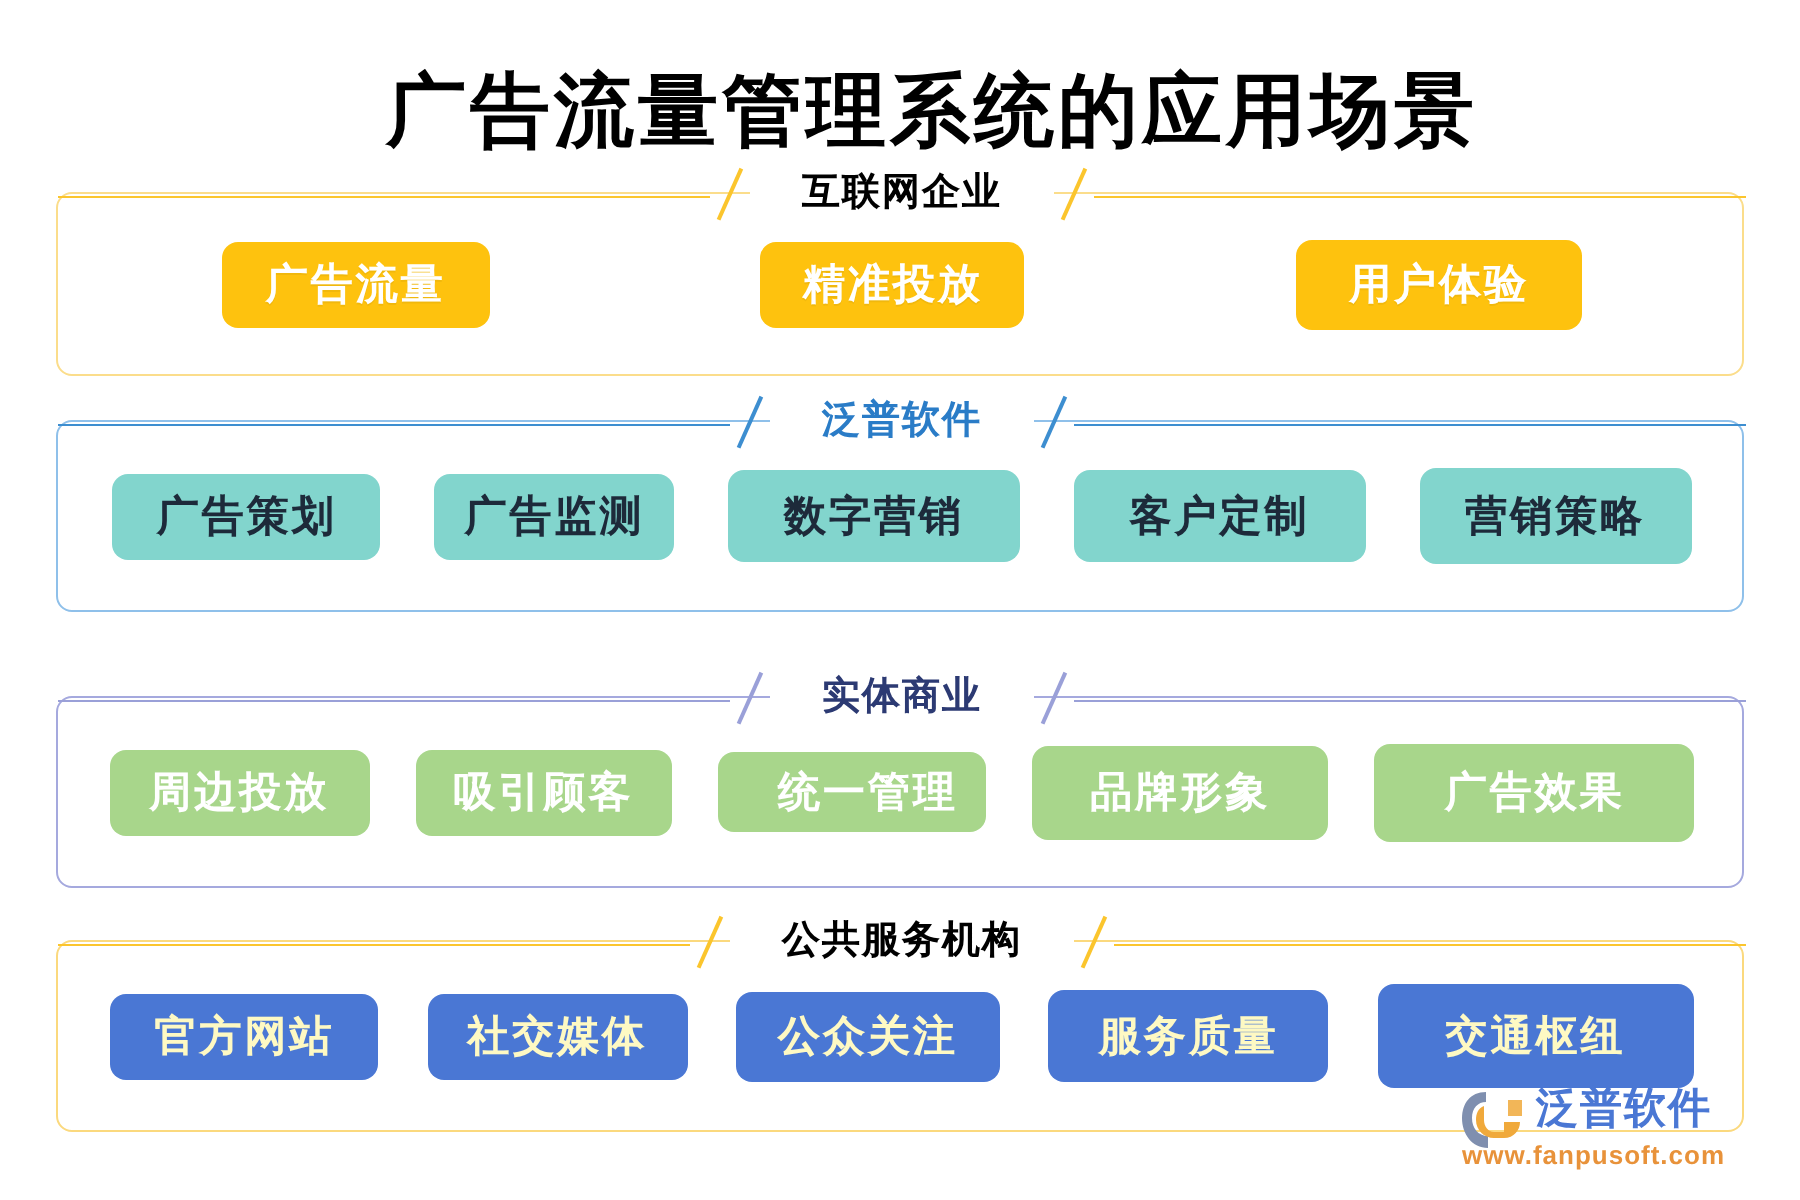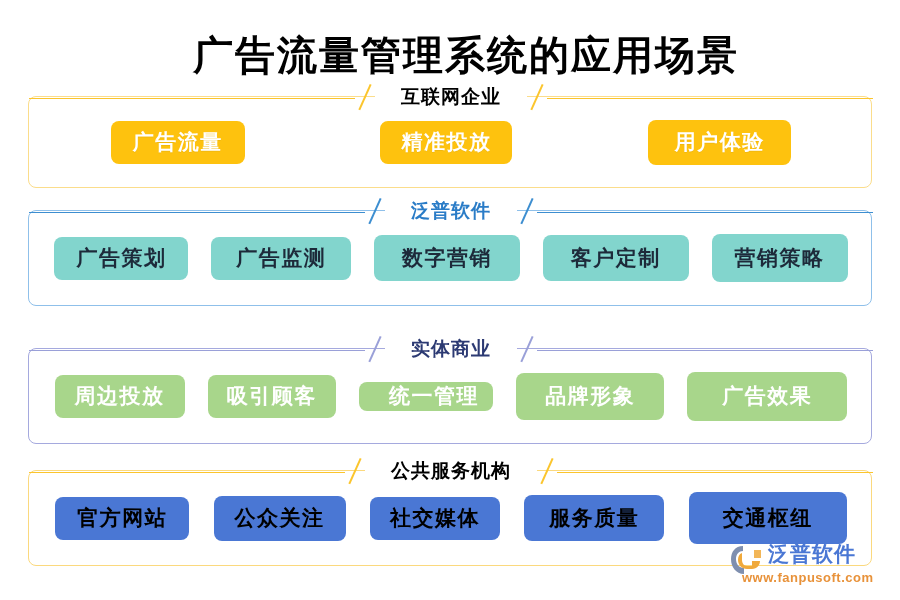--- a/index.html
+++ b/index.html
@@ -162,21 +162,21 @@
 
   
   .pill-green {
     background: #a8d68b;
     color: #ffffff;
   }
 
   
   .pill-blue {
     background: #4a77d4;
-    color: #000000;
+    color: #fef9c3;
   }
 
   
   .logo {
     position: absolute;
     right: 18px;
     bottom: 12px;
     width: 160px;
     height: 48px;
   }
@@ -192,21 +192,21 @@
     left: 46px;
     top: 0px;
     font-size: 21px;
     font-weight: bold;
     color: #4a77d4;
     letter-spacing: 1px;
     white-space: nowrap;
   }
   .logo-url {
     position: absolute;
-    left: 20px;
+    left: 9px;
     top: 30px;
     font-size: 13px;
     font-weight: bold;
     color: #e8923a;
     letter-spacing: 0.5px;
     white-space: nowrap;
     font-family: "Liberation Sans", sans-serif;
   }
 </style>
 </head>
@@ -234,56 +234,56 @@
   <div class="section section-2 theme-blue">
     <div class="section-head">
       <span class="head-line"></span>
       <span class="head-slash"></span>
       <span class="head-title">泛普软件</span>
       <span class="head-slash"></span>
       <span class="head-line"></span>
     </div>
     <div class="pill-row">
       <div class="pill pill-teal" style="width:134px;height:43px;">广告策划</div>
-      <div class="pill pill-teal" style="width:140px;height:43px;">广告监测</div>
+      <div class="pill pill-teal" style="width:120px;height:43px;">广告监测</div>
       <div class="pill pill-teal" style="width:146px;height:46px;">数字营销</div>
       <div class="pill pill-teal" style="width:146px;height:46px;">客户定制</div>
       <div class="pill pill-teal" style="width:136px;height:48px;">营销策略</div>
     </div>
   </div>
 
   <div class="section section-3 theme-peri">
     <div class="section-head">
       <span class="head-line"></span>
       <span class="head-slash"></span>
       <span class="head-title">实体商业</span>
       <span class="head-slash"></span>
       <span class="head-line"></span>
     </div>
     <div class="pill-row">
       <div class="pill pill-green" style="width:130px;height:43px;font-family:Liberation Mono, monospace;">周边投放</div>
       <div class="pill pill-green" style="width:128px;height:43px;">吸引顾客</div>
-      <div class="pill pill-green" style="width:134px;height:29px;padding-left:16px;">统一管理</div>
+      <div class="pill pill-green" style="width:134px;height:40px;padding-left:16px;">统一管理</div>
       <div class="pill pill-green" style="width:148px;height:47px;">品牌形象</div>
       <div class="pill pill-green" style="width:160px;height:49px;">广告效果</div>
     </div>
   </div>
 
   <div class="section section-4 theme-amber">
     <div class="section-head">
       <span class="head-line"></span>
       <span class="head-slash"></span>
       <span class="head-title">公共服务机构</span>
       <span class="head-slash"></span>
       <span class="head-line"></span>
     </div>
     <div class="pill-row">
       <div class="pill pill-blue" style="width:134px;height:43px;">官方网站</div>
+      <div class="pill pill-blue" style="width:130px;height:43px;">社交媒体</div>
       <div class="pill pill-blue" style="width:132px;height:45px;">公众关注</div>
-      <div class="pill pill-blue" style="width:130px;height:43px;">社交媒体</div>
       <div class="pill pill-blue" style="width:140px;height:46px;">服务质量</div>
       <div class="pill pill-blue" style="width:158px;height:52px;">交通枢纽</div>
     </div>
   </div>
 
   <div class="logo">
     <span class="logo-mark">
       <svg width="36" height="32" viewBox="0 0 36 32" xmlns="http://www.w3.org/2000/svg">
         <path d="M13 2 C5 2 1 8 1 15 C1 23 6 30 14 30 L14 24 C9 24 6 20 6 15 C6 10 9 7 13 7 Z" fill="#7f8faf"></path>
         <path d="M12 9 C9 10 8 13 8 16 C8 21 12 25 17 25 L22 25 C27 25 30 21 30 17 L22 17 L22 22 L17 22 C14 22 12 19 12 16 Z" fill="#f0a93b"></path>

